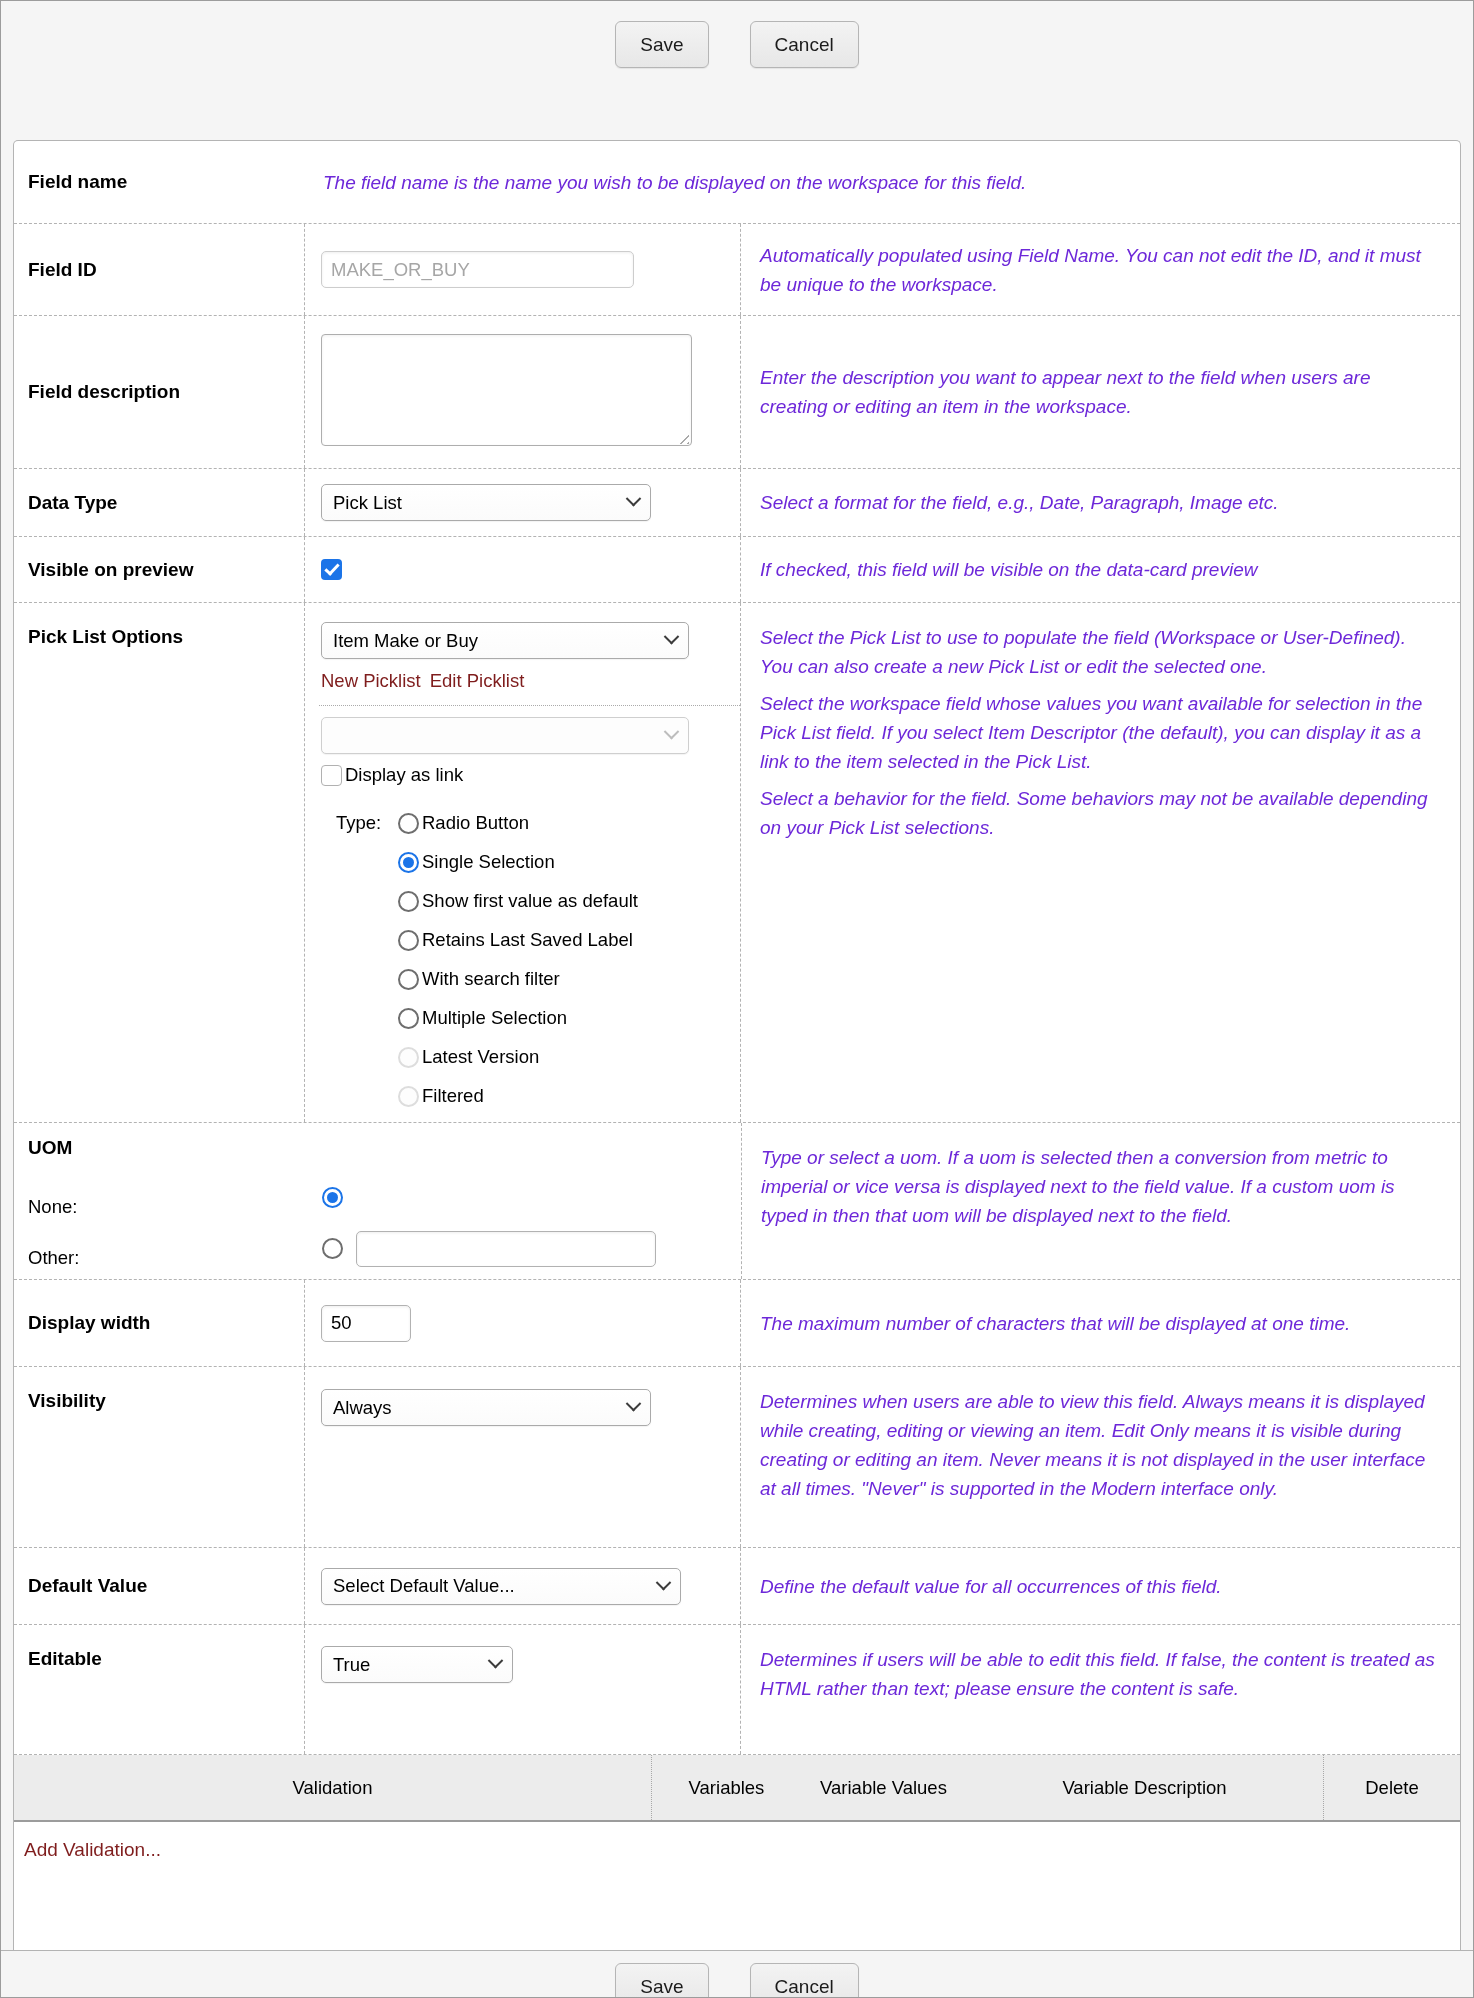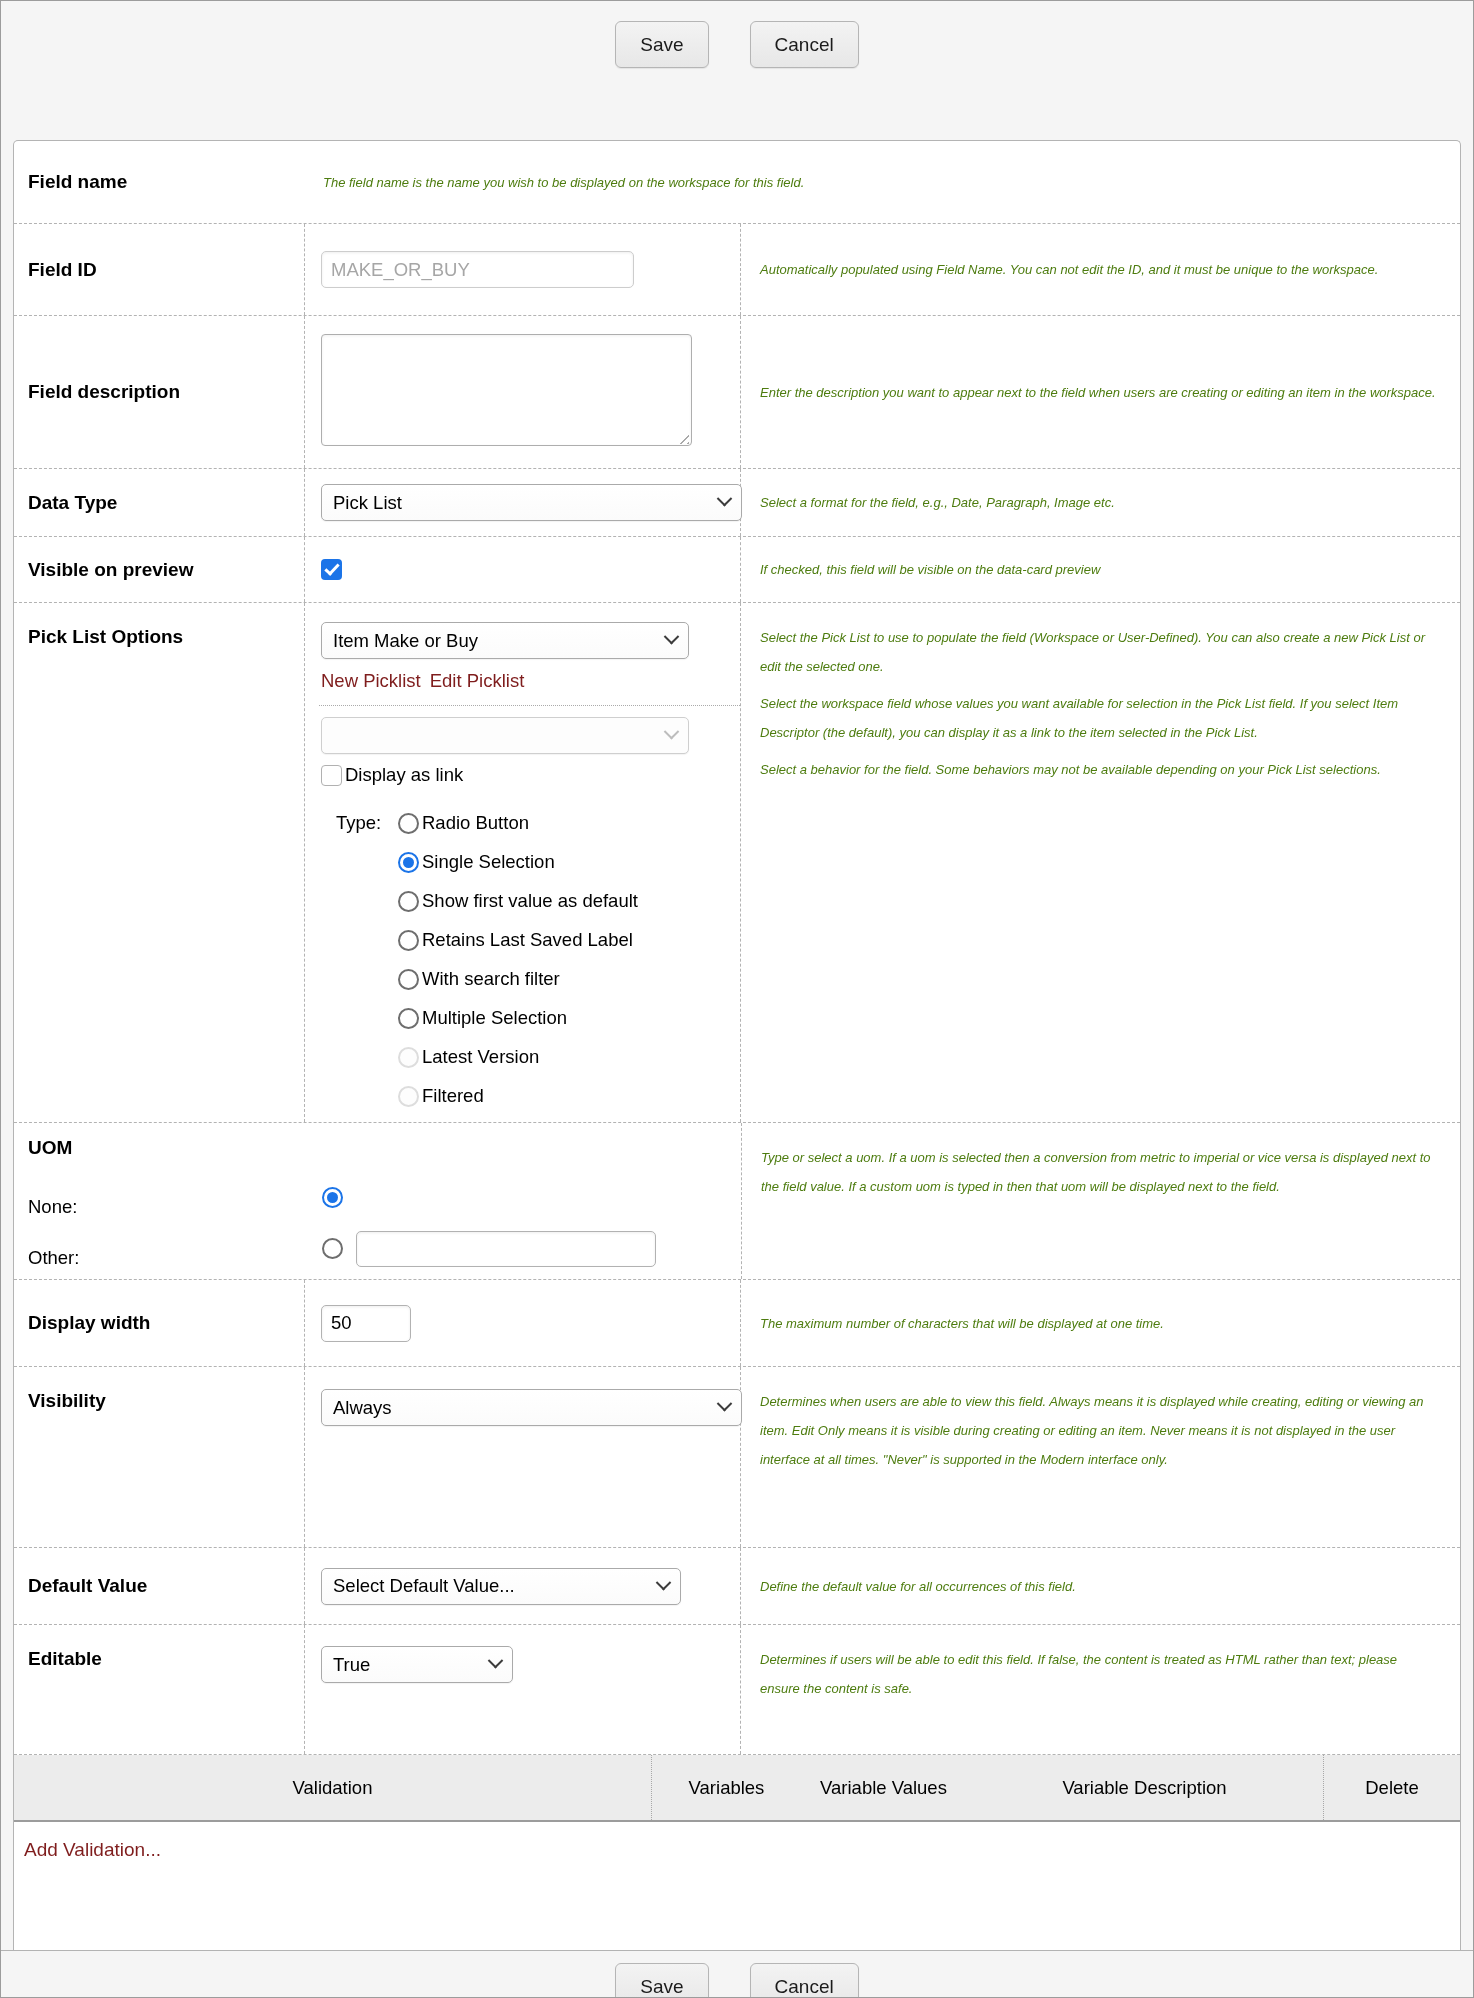--- a/index.html
+++ b/index.html
@@ -35,36 +35,36 @@
     display:flex; align-items:center; font-size:19px; font-weight:bold; line-height:24px;
   }
   .col-input {
     width:437px; flex-shrink:0; box-sizing:border-box; padding-left:16px;
     border-left:1px dashed #b3b3b3; border-right:1px dashed #b3b3b3;
     display:flex; align-items:center;
   }
   .col-help {
     flex:1; box-sizing:border-box; padding:10px 22px 10px 19px;
     display:flex; flex-direction:column; justify-content:center;
-    color:#4d7c0f; font-style:italic; font-size:13px; line-height:29px;
+    color:#6d28d9; font-style:italic; font-size:19px; line-height:29px;
   }
   .col-help p { margin:0 0 8px 0; }
   .col-help p:last-child { margin-bottom:0; }
   .top .col-label { align-items:flex-start; padding-top:22px; }
   .top .col-input { align-items:flex-start; }
   .top .col-help  { justify-content:flex-start; padding-top:20px; }
 
   
   .tinput {
     font-family:"Liberation Sans", sans-serif; font-size:18.5px; color:#000;
     height:37px; box-sizing:border-box; padding:0 9px; background:#fff;
     border:1px solid #b2b2b2; border-radius:5px; box-shadow:inset 0 1px 3px rgba(0,0,0,0.07);
   }
   .tinput:disabled { color:#4c1d95; border-color:#cdcdcd; -webkit-text-fill-color:#a6a6a6; }
-  .w313{width:313px} .w368{width:368px} .w367{width:421px} .w360{width:360px} .w300{width:300px} .w192{width:192px} .w90{width:90px}
+  .w313{width:313px} .w368{width:368px} .w367{width:330px} .w360{width:360px} .w300{width:300px} .w192{width:192px} .w90{width:90px}
 
   .select {
     height:37px; box-sizing:border-box; padding:0 11px 0 11px;
     border:1px solid #aaaaaa; border-radius:5px; background:linear-gradient(#ffffff,#fbfbfb);
     box-shadow:0 1px 1px rgba(0,0,0,0.05);
     display:flex; align-items:center; justify-content:space-between;
     font-size:18.5px; cursor:pointer; flex-shrink:0;
   }
   .chev {
     width:11px; height:11px; box-sizing:border-box; flex-shrink:0;

